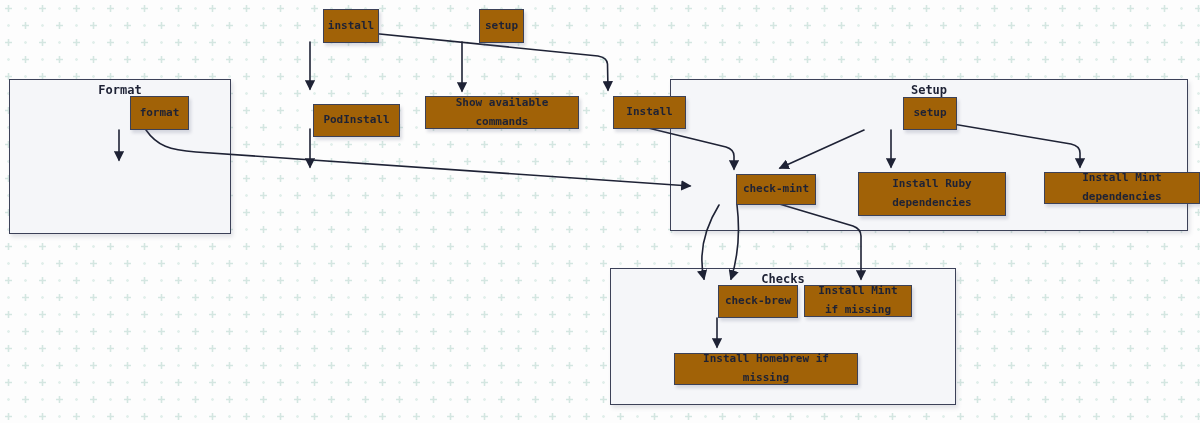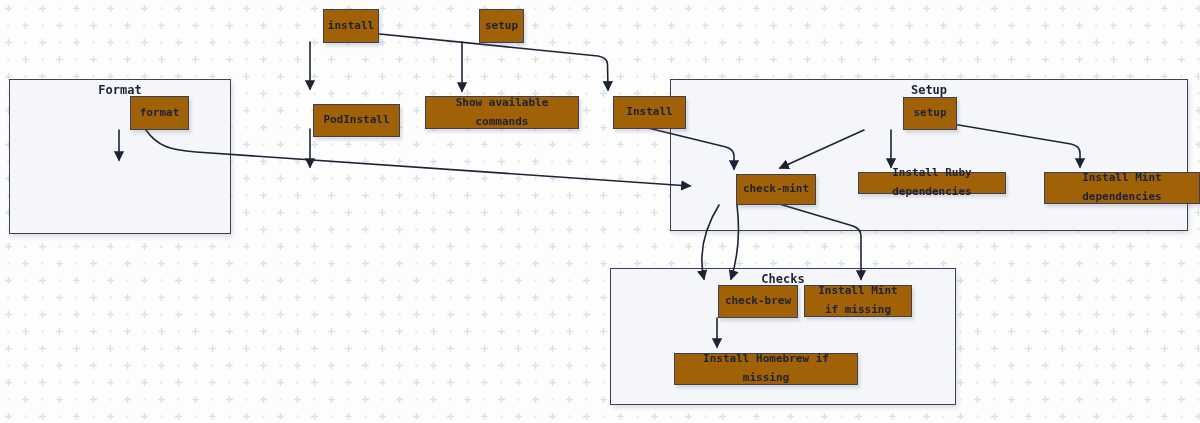--- a/index.html
+++ b/index.html
@@ -102,19 +102,19 @@
   </svg>
 
   <div class="node" style="left:283px;top:9px;width:56px;height:34px">install</div>
   <div class="node" style="left:439px;top:9px;width:45px;height:34px">setup</div>
   <div class="node" style="left:273px;top:104px;width:87px;height:33px">PodInstall</div>
   <div class="node" style="left:385px;top:96px;width:154px;height:33px">Show available commands</div>
   <div class="node" style="left:573px;top:96px;width:73px;height:33px">Install</div>
   <div class="node" style="left:90px;top:96px;width:59px;height:34px">format</div>
   <div class="node" style="left:863px;top:97px;width:54px;height:33px">setup</div>
   <div class="node" style="left:696px;top:174px;width:80px;height:31px">check-mint</div>
-  <div class="node" style="left:818px;top:172px;width:148px;height:22px">Install Ruby dependencies</div>
+  <div class="node" style="left:818px;top:172px;width:148px;height:44px">Install Ruby dependencies</div>
   <div class="node" style="left:1004px;top:172px;width:156px;height:32px">Install Mint dependencies</div>
   <div class="node" style="left:678px;top:285px;width:80px;height:33px">check-brew</div>
   <div class="node" style="left:764px;top:285px;width:108px;height:32px">Install Mint if missing</div>
   <div class="node" style="left:634px;top:353px;width:184px;height:32px">Install Homebrew if missing</div>
 
 </div>
 
 </body></html>

